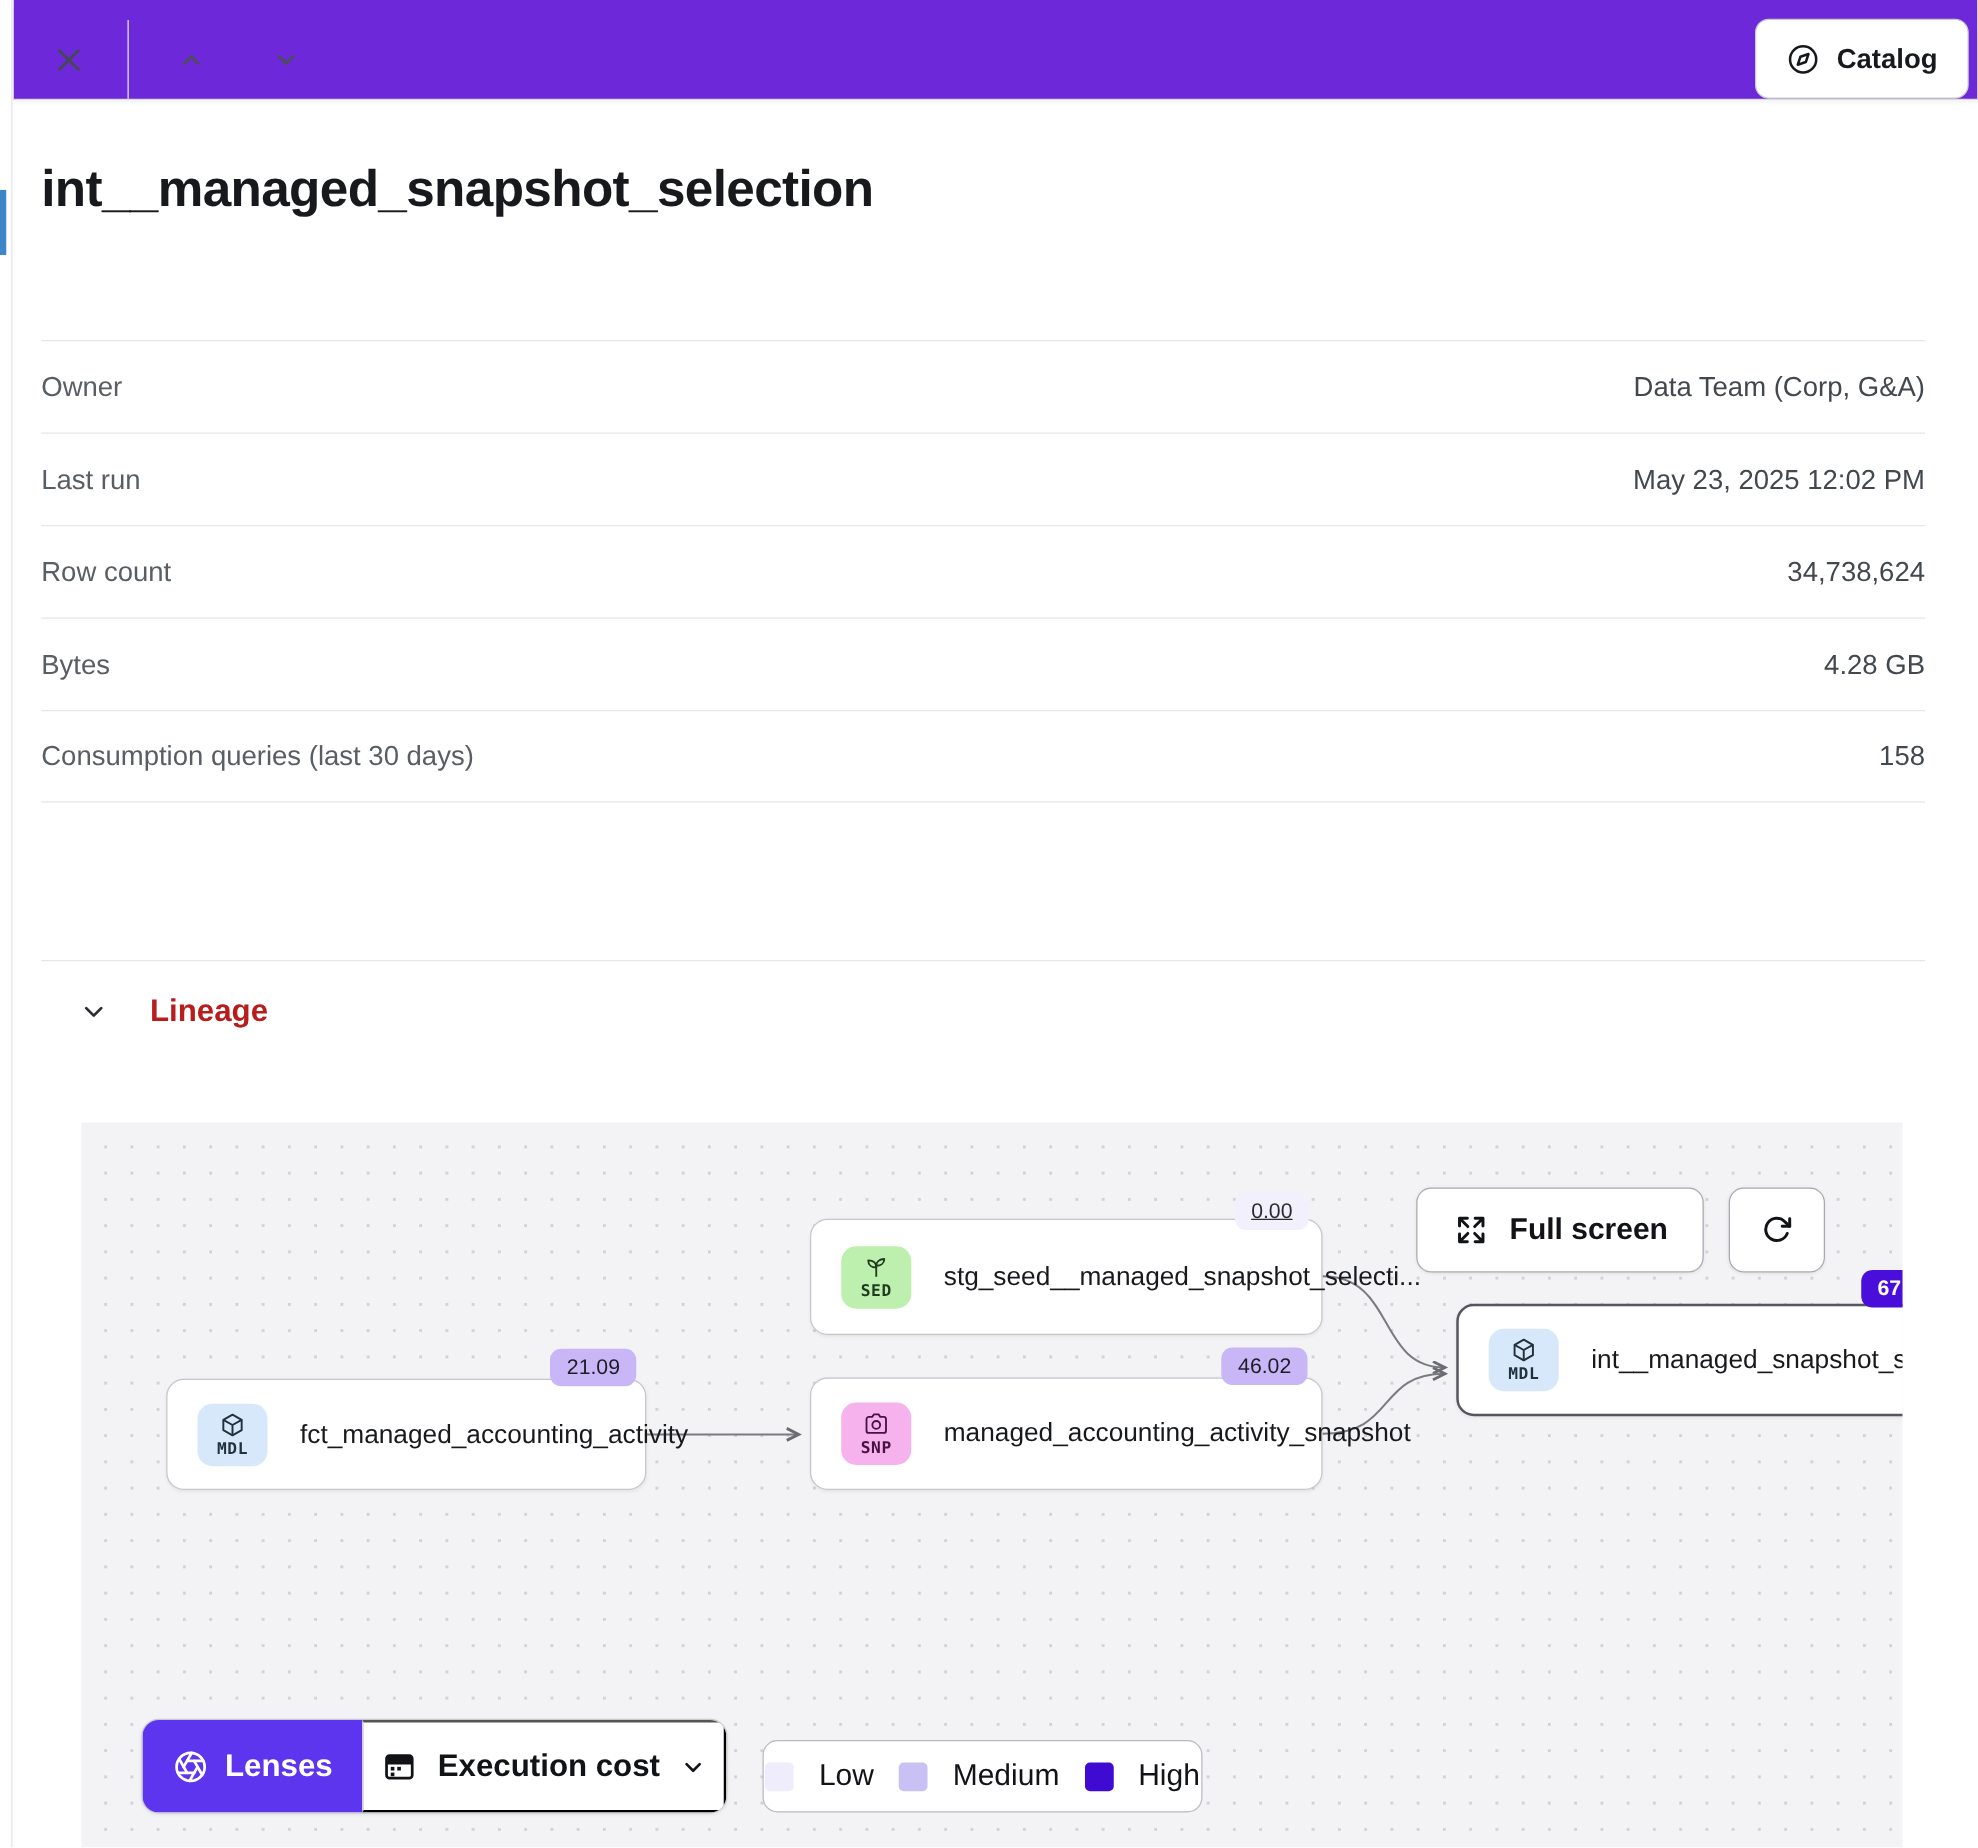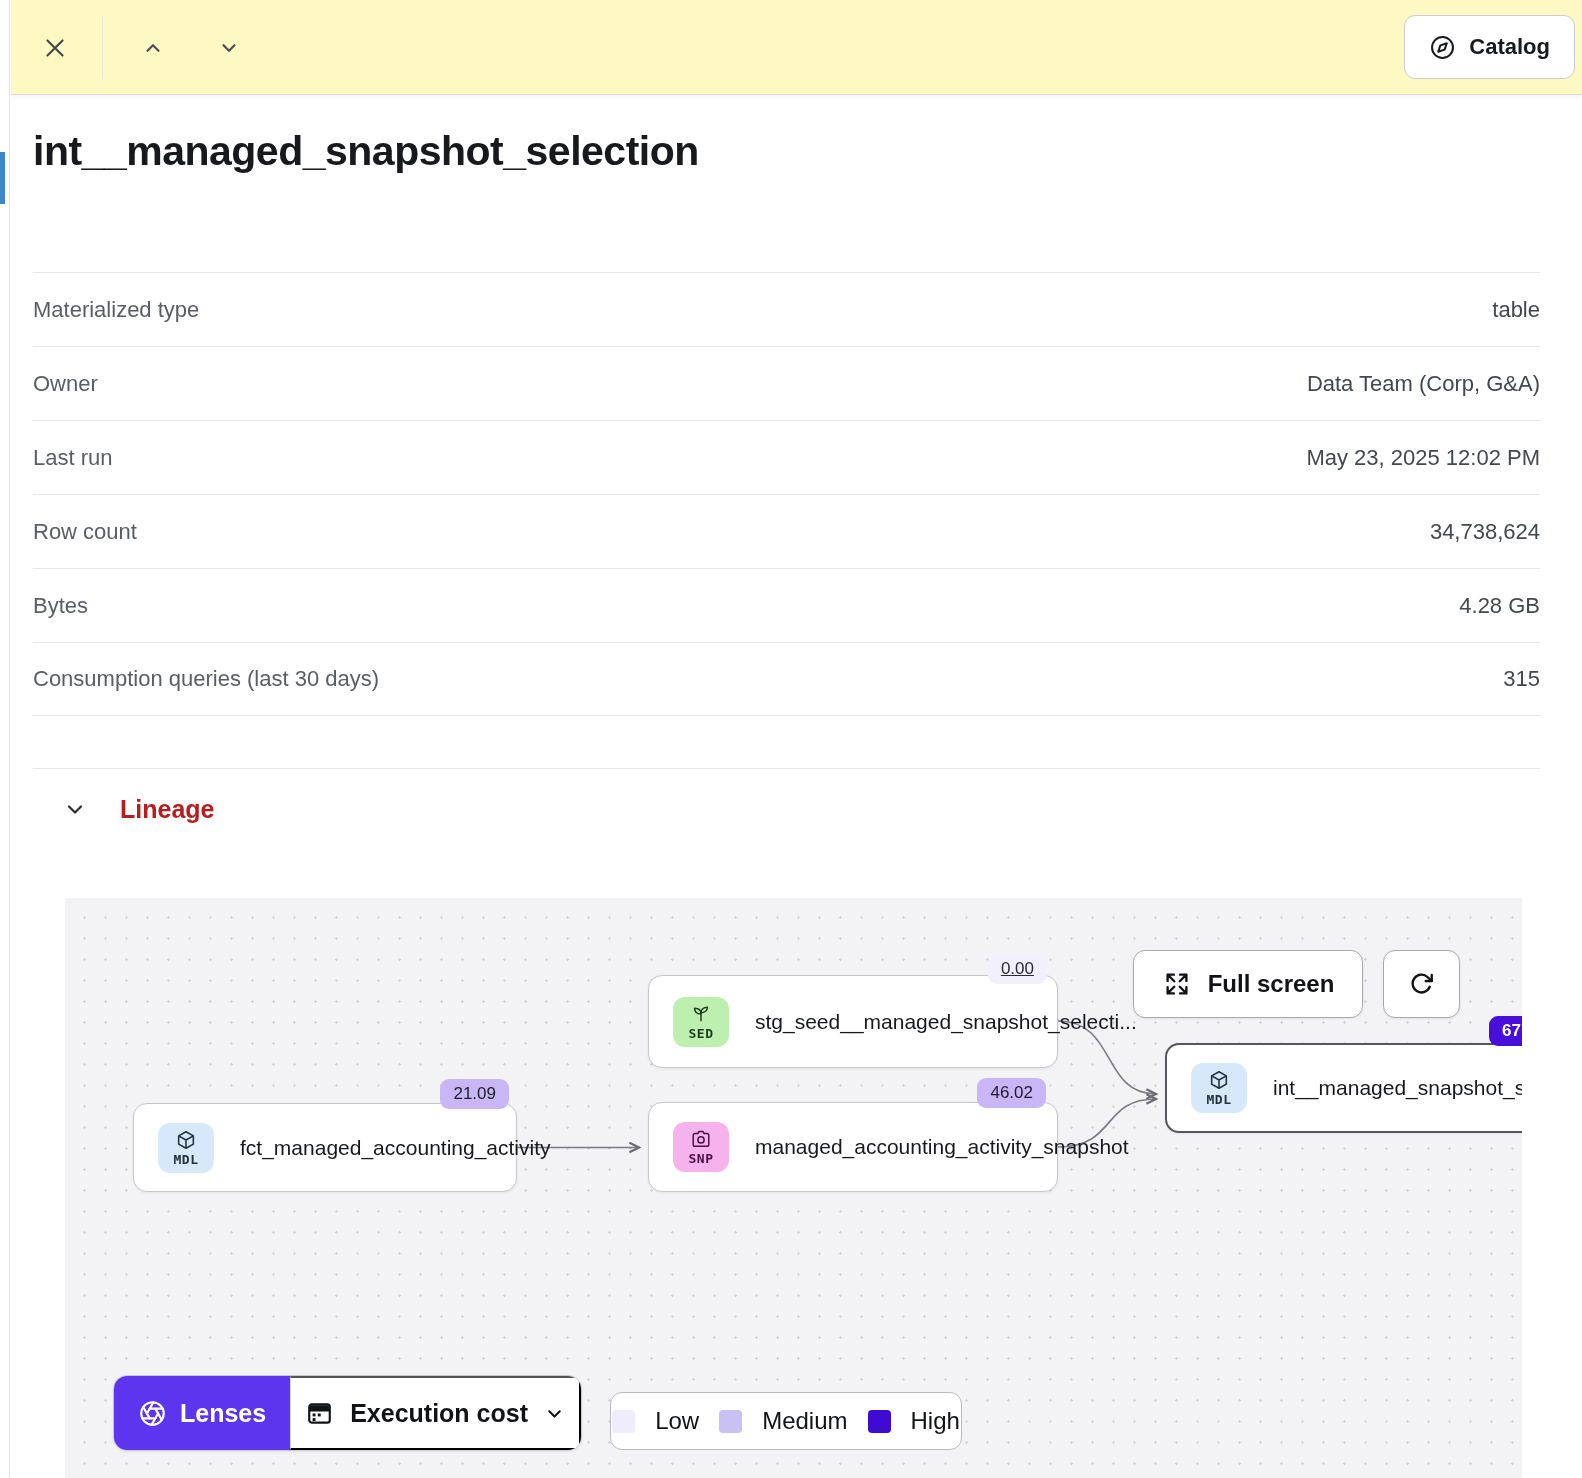--- a/index.html
+++ b/index.html
@@ -6,21 +6,21 @@
   html,body { width:1582px; height:1478px; background:#ffffff; overflow:hidden;
     font-family:"Liberation Sans","DejaVu Sans",sans-serif; color:#1a1d21; }
   body { position:relative; }
 
   
   .left-strip { position:absolute; left:0; top:0; width:10px; height:100%;
     background:#ffffff; border-right:1px solid #e3e3e7; z-index:40; }
   .left-indicator { position:absolute; left:0; top:152px; width:5px; height:52px; background:#3d86c8; }
 
   
-  .topbar { position:absolute; left:11px; top:0; right:0; height:95px; background:#fef9c3;
+  .topbar { position:absolute; left:11px; top:0; right:0; height:80px; background:#6d28d9;
     border-bottom:1px solid #dcdce0; box-shadow:0 2px 4px rgba(0,0,0,.05); z-index:30; }
   .icon-btn { position:absolute; display:flex; align-items:center; justify-content:center;
     background:transparent; border:none; cursor:pointer; }
   .close-btn { left:22px; top:26px; width:44px; height:44px; }
   .tb-divider { position:absolute; left:91px; top:16px; height:63px; width:1px; background:#e7e7ea; }
   .nav-up { left:122px; top:30px; width:40px; height:36px; }
   .nav-down { left:198px; top:30px; width:40px; height:36px; }
   .catalog-btn { position:absolute; right:7px; top:15px; height:64px; display:flex; align-items:center;
     gap:13px; padding:0 24px; background:#fff; border:1.5px solid #c9cbcf; border-radius:11px;
     font-size:22px; font-weight:700; color:#17191c; cursor:pointer; }
@@ -148,42 +148,38 @@
       </svg>
     </span>
     <span>Catalog</span>
   </button>
 </div>
 
 <h1 class="page-title">int__managed_snapshot_selection</h1>
 
 <div class="meta">
   <div class="meta-row">
-    <span class="meta-label">Materialized type</span>
-    <span class="meta-value">table</span>
-  </div>
-  <div class="meta-row">
     <span class="meta-label">Owner</span>
     <span class="meta-value">Data Team (Corp, G&amp;A)</span>
   </div>
   <div class="meta-row">
     <span class="meta-label">Last run</span>
     <span class="meta-value">May 23, 2025 12:02 PM</span>
   </div>
   <div class="meta-row">
     <span class="meta-label">Row count</span>
     <span class="meta-value">34,738,624</span>
   </div>
   <div class="meta-row">
     <span class="meta-label">Bytes</span>
     <span class="meta-value">4.28 GB</span>
   </div>
   <div class="meta-row">
     <span class="meta-label">Consumption queries (last 30 days)</span>
-    <span class="meta-value">315</span>
+    <span class="meta-value">158</span>
   </div>
 </div>
 
 <div class="section-divider"></div>
 
 <div class="lineage-header">
   <button class="lineage-caret">
     <span>
       <svg width="24" height="24" viewBox="0 0 24 24" fill="none" stroke="#2a2d31" stroke-width="2.2" stroke-linecap="round" stroke-linejoin="round">
           <path d="M6 9.5 L12 15.5 L18 9.5"></path>

